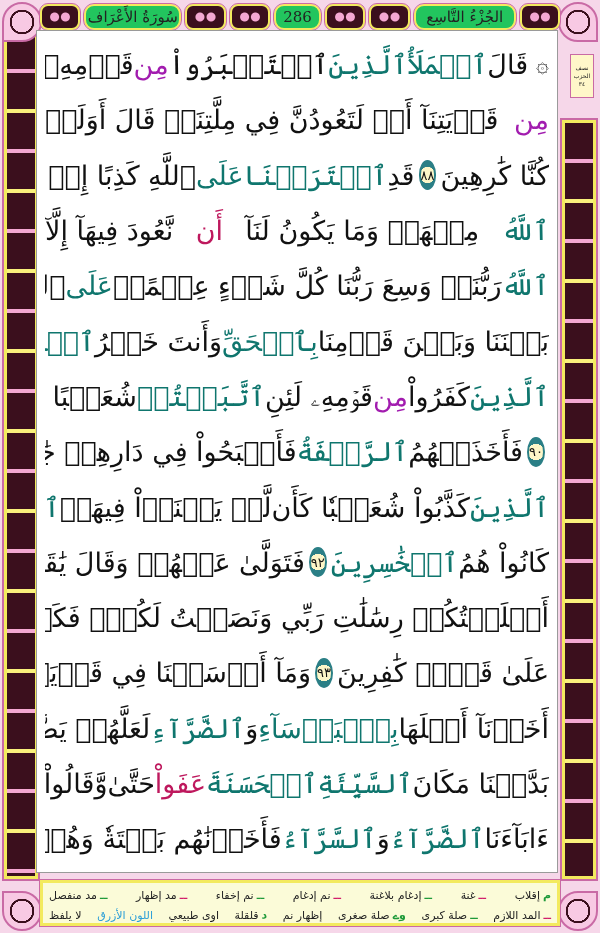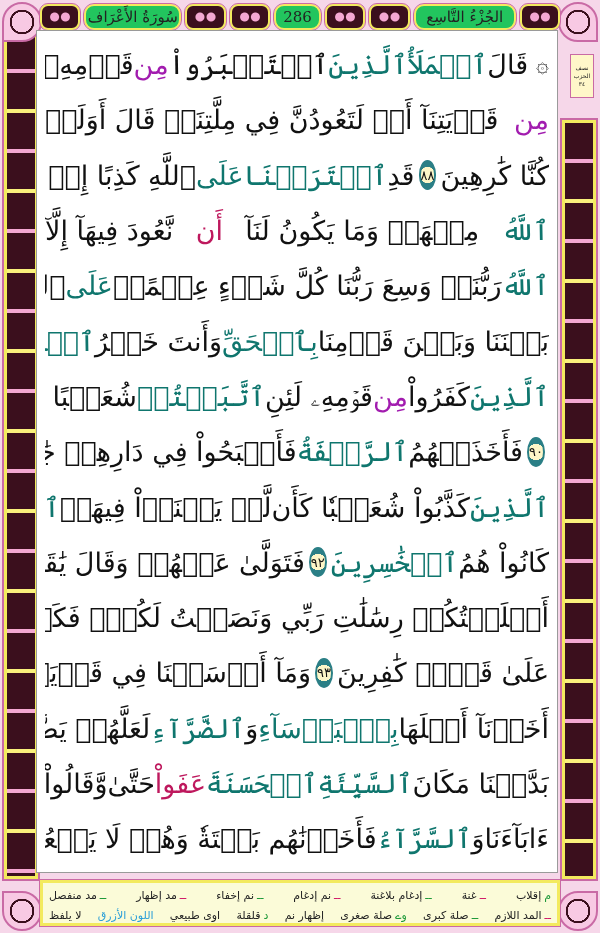--- a/index.html
+++ b/index.html
@@ -93,21 +93,21 @@
 
   
   .legend {
     position:absolute; left:40px; top:880px; width:520px; height:46px;
     background:#fbfbd8; border:3px solid #f3ea5e; outline:1px solid #c96aa5;
     box-sizing:border-box; direction:rtl; font-size:11px; color:#222;
     font-family:"DejaVu Sans", sans-serif; padding:2px 6px;
   }
   .legend-row { display:flex; justify-content:space-between; align-items:center; height:20px; }
   .lg-item { display:flex; align-items:center; gap:3px; white-space:nowrap; }
-  .sw { font-weight:normal; }
+  .sw { font-weight:bold; }
 </style>
 </head>
 <body>
 
 <div class="frame">
   <div class="border-strip border-left"></div>
   <div class="border-strip border-right"></div>
   <div class="corner corner-tl"></div>
   <div class="corner corner-tr"></div>
   <div class="corner corner-bl"></div>
@@ -212,20 +212,21 @@
         <div class="line">
           <span class="w">بَدَّلۡنَا مَكَانَ </span>
           <span class="w blue">ٱلسَّيِّئَةِ </span>
           <span class="w blue">ٱلۡحَسَنَةَ </span>
           <span class="w red">عَفَواْ </span>
           <span class="w">حَتَّىٰ </span>
           <span class="w">وَّقَالُواْ قَدۡ مَسَّ</span>
         </div>
         <div class="line">
           <span class="w">ءَابَآءَنَا </span>
+          <span class="w blue">ٱلضَّرَّآءُ </span>
           <span class="w">وَ</span>
           <span class="w blue">ٱلسَّرَّآءُ </span>
           <span class="w">فَأَخَذۡنَٰهُم بَغۡتَةٗ وَهُمۡ لَا يَشۡعُرُونَ </span>
         </div>
       </div>
   </div>
 
   <div class="legend">
     <div class="legend-row" id="legend-row1">
         <span class="lg-item">

